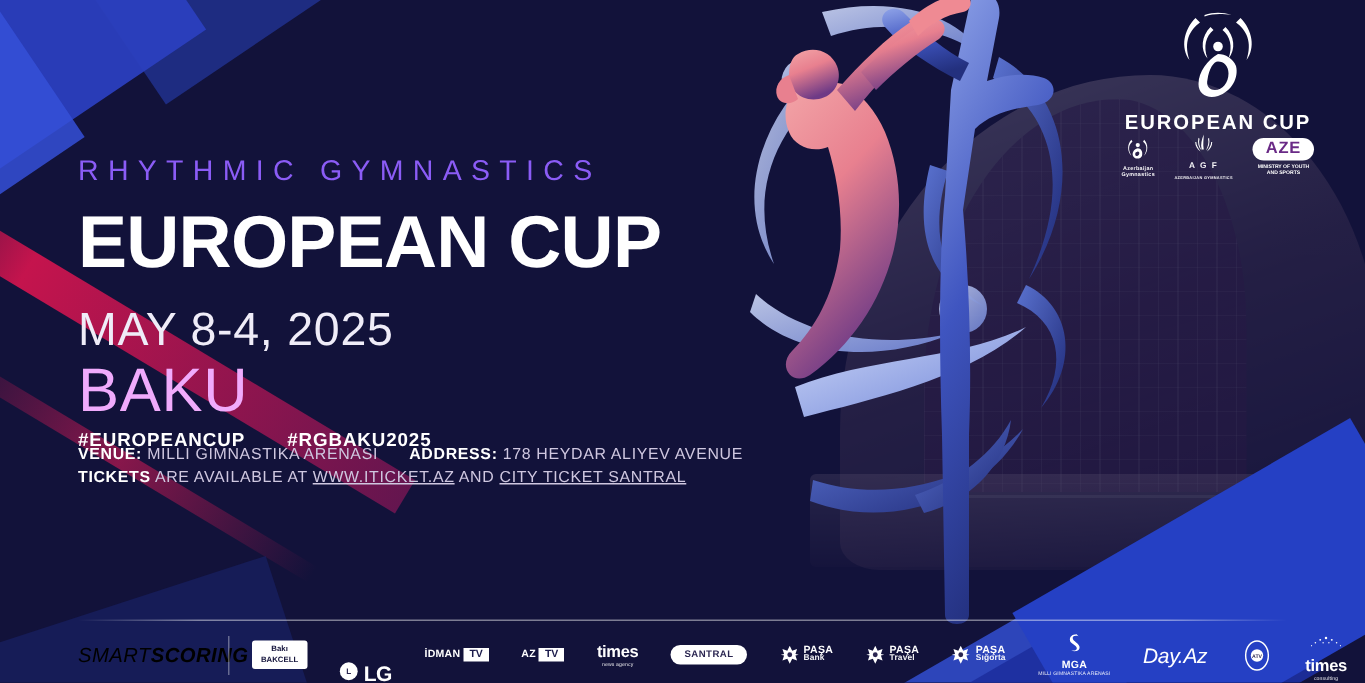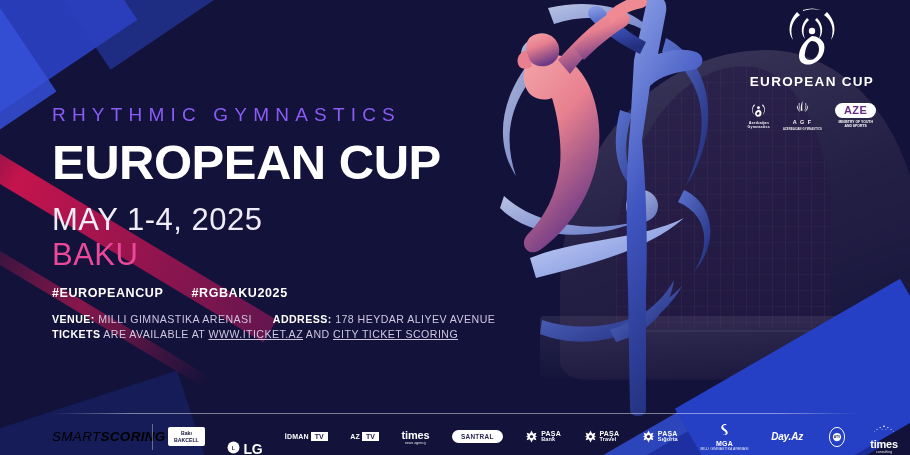--- a/index.html
+++ b/index.html
@@ -56,37 +56,37 @@
 
   
   .gym { position:absolute; left:470px; top:-10px; width:300px; height:430px; }
   .gym svg { width:100%; height:100%; display:block; }
 
   
   .copy { position:absolute; left:52px; top:104px; width:420px; }
   .kicker { font-size:19px; letter-spacing:6.2px; color:#8b5cf6; font-weight:400; }
   .title { font-size:49px; font-weight:700; letter-spacing:-0.5px; color:#ffffff; margin-top:12px; line-height:1; }
   .dates { font-size:31px; font-weight:400; color:#efecf8; margin-top:16px; letter-spacing:.5px; line-height:1.12; }
-  .city  { font-size:31px; font-weight:400; color:#ec4899; letter-spacing:.5px; line-height:1.12; }
+  .city  { font-size:41px; font-weight:400; color:#f0abfc; letter-spacing:.5px; line-height:1.12; }
 
   .tags { position:absolute; left:52px; top:286px; font-size:12.5px; font-weight:700;
           color:#ffffff; letter-spacing:.6px; }
   .tags span { margin-right:24px; }
 
-  .info { position:absolute; left:52px; top:312px; font-size:10.6px; color:#cfc7e0;
+  .info { position:absolute; left:52px; top:296px; font-size:10.6px; color:#cfc7e0;
           letter-spacing:.45px; line-height:1.45; }
   .info b { color:#ffffff; font-weight:700; }
   .info u { }
   .info .gap { display:inline-block; width:14px; }
 
   
   .emblem { position:absolute; right:18px; top:6px; width:160px; text-align:center; }
   .emblem-mark { width:62px; height:62px; margin:0 auto; }
   .emblem-name { margin-top:6px; font-size:13.5px; font-weight:700; color:#fff; letter-spacing:1.3px; }
-  .sublogos { display:flex; justify-content:center; align-items:center; gap:13px; margin-top:11px; }
+  .sublogos { display:flex; justify-content:center; align-items:center; gap:13px; }
   .sublogo { text-align:center; color:#fff; }
   .sublogo svg { display:block; margin:0 auto; }
   .sl-cap { font-size:3.6px; letter-spacing:.2px; line-height:1.25; margin-top:2px; opacity:.95; font-weight:700; }
   .aze-pill { background:#fff; color:#6a2a86; border-radius:9px; padding:1px 9px 2px;
               font-size:11px; font-weight:700; letter-spacing:.5px; }
   .aze-cap { font-size:3.4px; color:#fff; margin-top:2px; line-height:1.25; font-weight:700; }
 
   
   .divider { position:absolute; left:52px; top:413px; width:806px; height:1px;
              background:linear-gradient(90deg, rgba(255,255,255,.0), rgba(255,255,255,.45) 10%, rgba(255,255,255,.45) 90%, rgba(255,255,255,0)); }
@@ -106,21 +106,21 @@
   .tiny { font-size:3.4px; letter-spacing:.1px; opacity:.9; }
 
   .badge-dark { background:#ffffff; color:#12123a; font-size:5.2px; font-weight:700;
                 padding:3px 6px; border-radius:2px; text-align:center; line-height:1.2; }
   .pill-white { background:#ffffff; color:#2a2550; border-radius:10px;
                 font-size:6.4px; font-weight:700; padding:3px 9px; letter-spacing:.3px; }
   .lg-wrap { display:flex; align-items:flex-start; gap:3px;margin-top:28px; }
   .lg-word { font-size:14px; font-weight:700; letter-spacing:-.3px; }
   .tv-tag { background:#fff; color:#1b1b4b; font-size:7px; font-weight:700;
             padding:1px 4px; margin-left:2px; }
-  .dayaz { font-size:10px; font-weight:700; font-style:italic; letter-spacing:-.2px; }
+  .dayaz { font-size:14px; font-weight:400; font-style:italic; letter-spacing:-.2px; }
   .trend-w { font-size:11px; font-weight:700; letter-spacing:-.2px; }
   .times-w { font-size:11px; font-weight:700; letter-spacing:-.2px; }
 </style>
 </head>
 <body>
 
 <div id="banner">
 
   <div class="shape tl3"></div>
   <div class="shape tl1"></div>
@@ -193,39 +193,39 @@
   </div>
 
   <div class="shape br3"></div>
   <div class="shape br2"></div>
   <div class="shape br1"></div>
   <div class="shape bl1"></div>
 
   <div class="copy">
     <div class="kicker">RHYTHMIC GYMNASTICS</div>
     <div class="title">EUROPEAN CUP</div>
-    <div class="dates">MAY 1-4, 2025</div>
+    <div class="dates">MAY 8-4, 2025</div>
     <div class="city">BAKU</div>
   </div>
 
   <div class="tags">
     <span>#EUROPEANCUP</span>
     <span>#RGBAKU2025</span>
   </div>
 
   <div class="info">
     <div>
       <b>VENUE:</b>
       <span>MILLI GIMNASTIKA ARENASI</span>
       <span class="gap"></span>
       <b>ADDRESS:</b>
       <span>178 HEYDAR ALIYEV AVENUE</span>
     </div>
     <div>
-      <b>TICKETS</b><span> ARE AVAILABLE AT </span><u>WWW.ITICKET.AZ</u><span> AND </span><u>CITY TICKET SCORING</u>
+      <b>TICKETS</b><span> ARE AVAILABLE AT </span><u>WWW.ITICKET.AZ</u><span> AND </span><u>CITY TICKET SANTRAL</u>
     </div>
   </div>
 
   <div class="emblem">
     <div class="emblem-mark">
       <svg viewBox="0 0 62 62" xmlns="http://www.w3.org/2000/svg">
         <g fill="#ffffff">
           <path d="M16,6 C8,14 6,26 12,34 C8,22 12,14 19,9 Z"></path>
           <path d="M46,6 C54,14 56,26 50,34 C54,22 50,14 43,9 Z"></path>
           <path d="M22,4 C28,2 34,2 40,4 C33,3 28,3 22,5 Z"></path>

